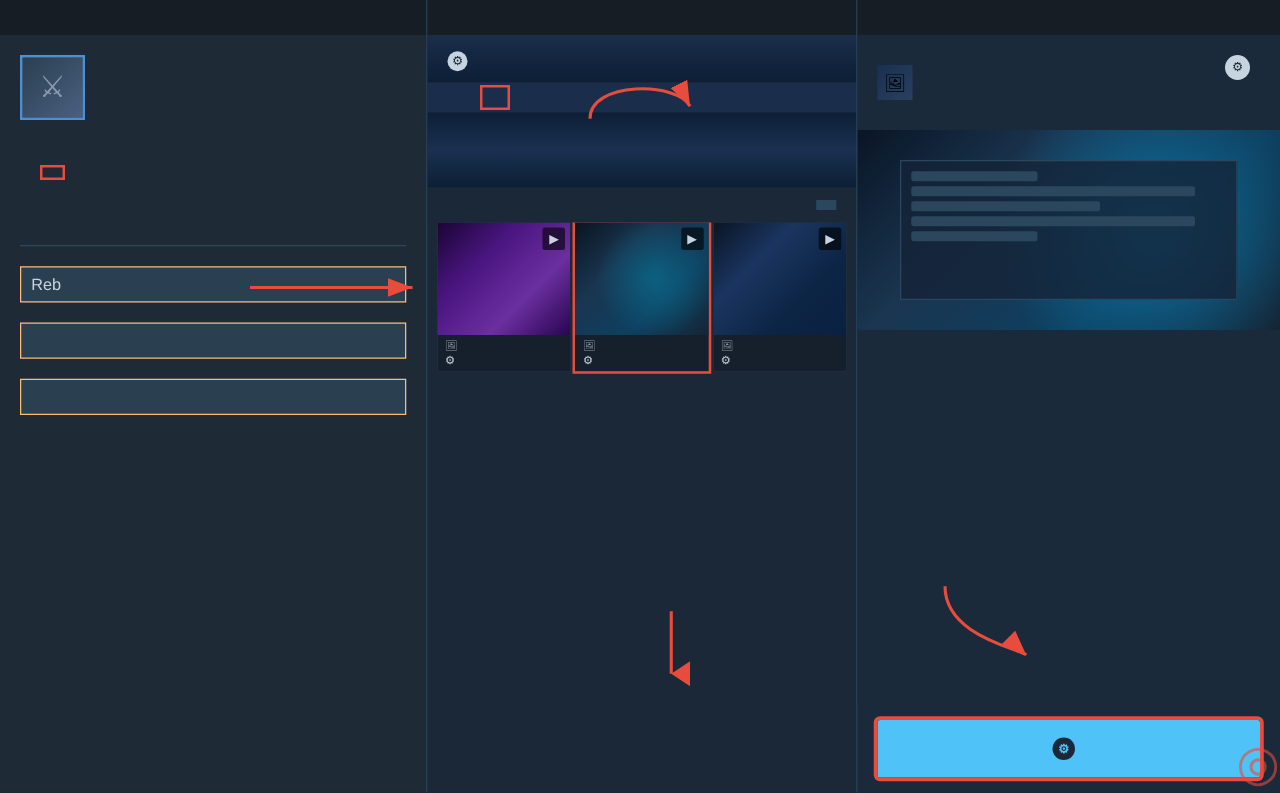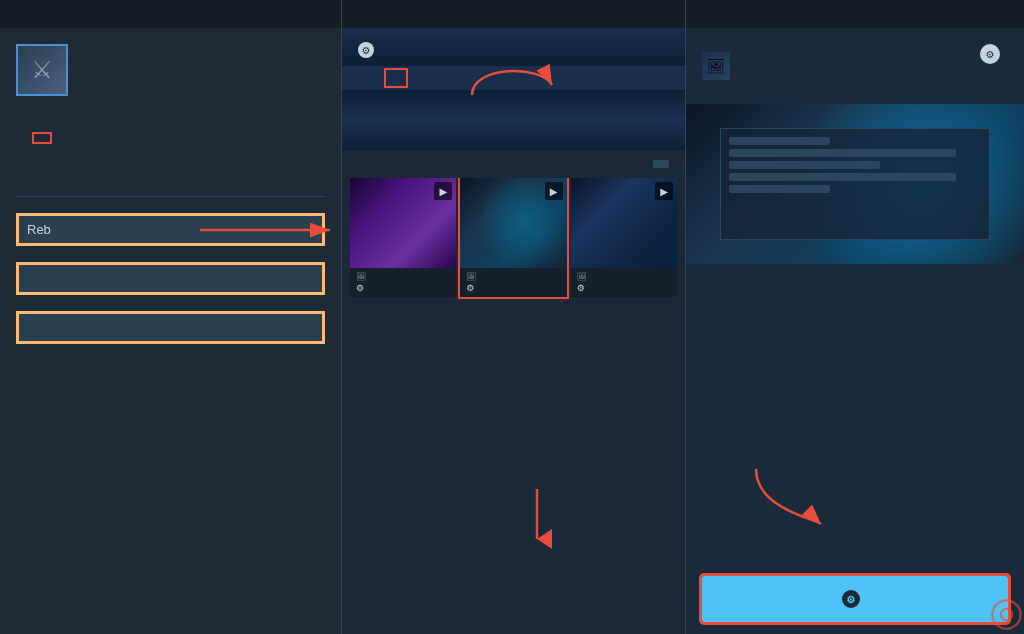--- a/index.html
+++ b/index.html
@@ -175,21 +175,21 @@
       color: #8f98a0;
       font-size: 11px;
       font-weight: bold;
       text-transform: uppercase;
       margin-bottom: 4px;
     }
 
     .field-input {
       width: 100%;
       background: #2a3f50;
-      border: 3px solid #fdba74;
+      border: 1px solid #fdba74;
       color: #c6d4df;
       padding: 6px 8px;
       font-size: 13px;
     }
 
     
     .panel2 {
       width: 344px;
       height: 634px;
       background: #1b2838;

